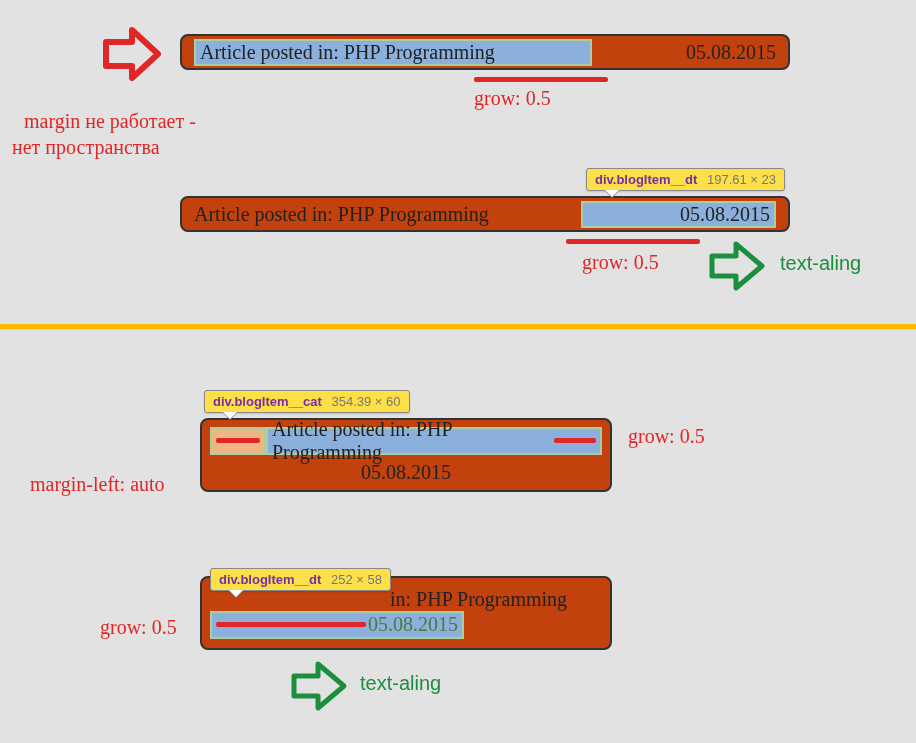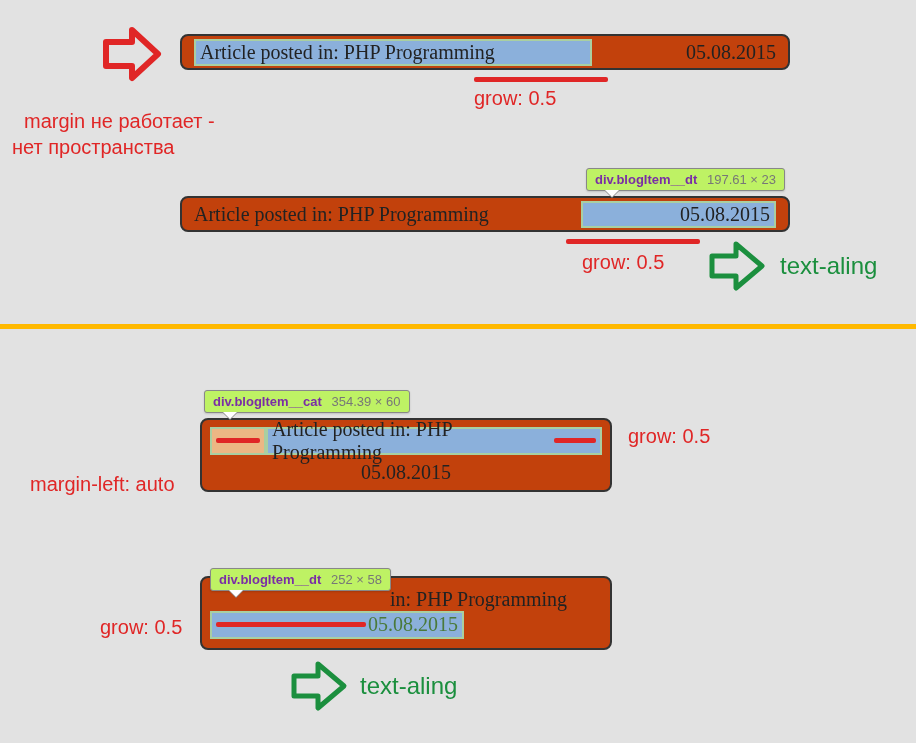--- a/index.html
+++ b/index.html
@@ -46,21 +46,21 @@
     border-radius: 2px;
   }
   .redbar-abs {
     position: absolute;
     height: 5px;
     background: #e02626;
     border-radius: 2px;
   }
   .tooltip {
     position: absolute;
-    background: #bef264;
+    background: #fde047;
     border: 1px solid #888;
     border-radius: 3px;
     font-family: Arial, sans-serif;
     font-size: 13px;
     padding: 3px 8px;
     box-shadow: 0 1px 2px rgba(0,0,0,0.15);
     white-space: nowrap;
   }
   .tooltip .sel { color: #7a2da6; font-weight: bold; }
   .tooltip .dim { color: #777; margin-left: 6px; }
@@ -81,26 +81,26 @@
     bottom: -8px;
     width: 0; height: 0;
     border-left: 8px solid transparent;
     border-right: 8px solid transparent;
     border-top: 8px solid #888;
   }
   .label-red {
     position: absolute;
     color: #e02626;
     font-size: 20px;
-    font-family: Liberation Sans, sans-serif;
+    font-family: Liberation Serif, serif;
   }
   .label-green {
     position: absolute;
     color: #1b8f3e;
-    font-size: 24px;
+    font-size: 20px;
     font-family: Arial, sans-serif;
   }
   .arrow-right-red {
     position: absolute;
   }
   .arrow-right-green {
     position: absolute;
   }
   .divider {
     position: absolute;

